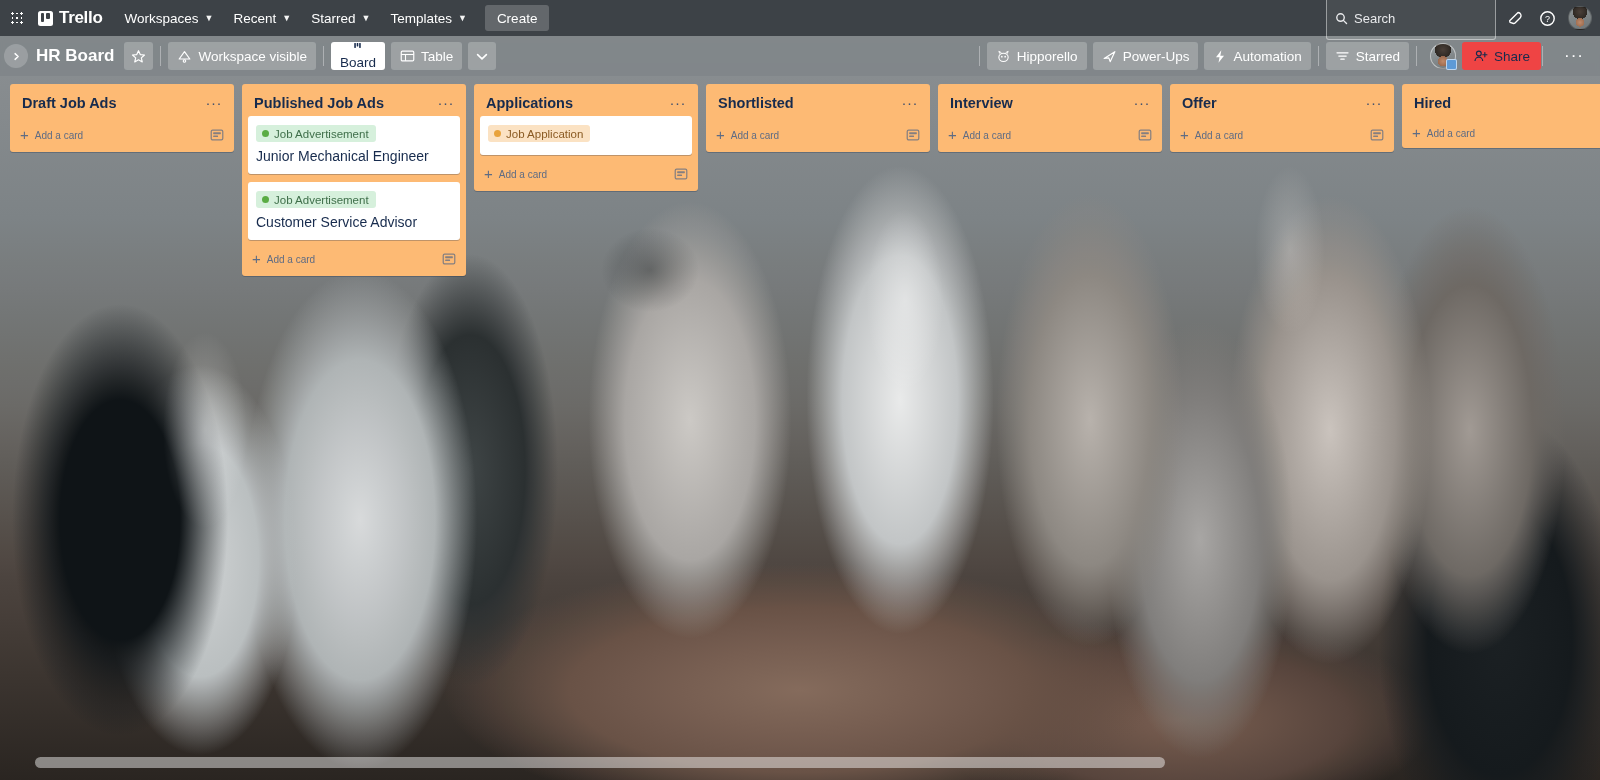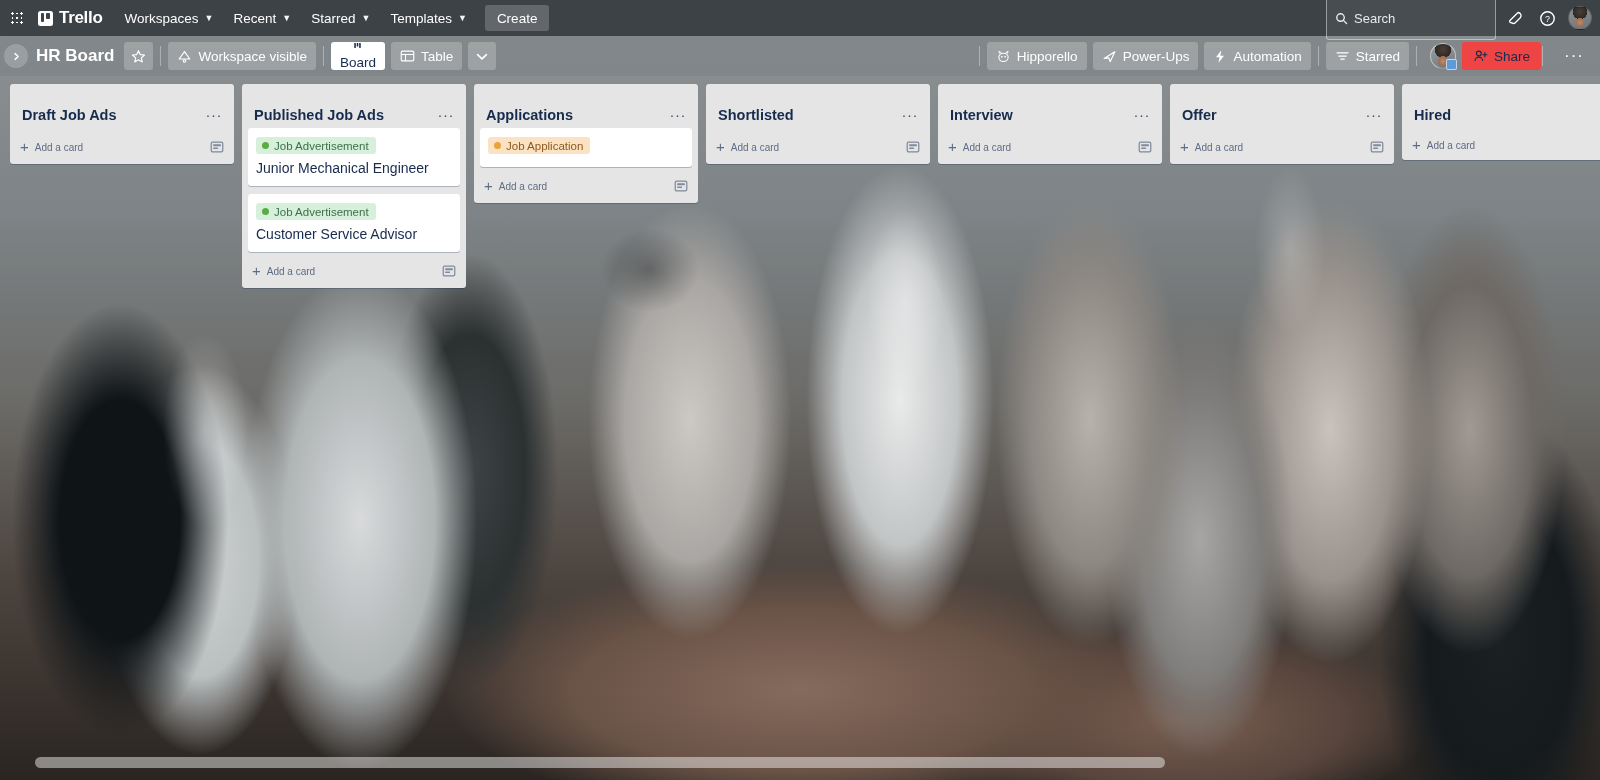--- a/index.html
+++ b/index.html
@@ -158,22 +158,22 @@
   }
 
   
   #canvas {
     position: absolute; top: 76px; left: 0; right: 0; bottom: 0;
     z-index: 20; padding: 8px 0 0 10px;
     display: flex; align-items: flex-start; gap: 8px;
     overflow: hidden;
   }
   .list {
-    width: 224px; flex: none; background: #e5e5e5; border-radius: 3px;
-    padding: 18px 0 0 0; max-height: 100%;
+    width: 224px; flex: none; background: #fdba74; border-radius: 3px;
+    padding: 6px 0 0 0; max-height: 100%;
     box-shadow: 0 1px 0 rgba(9,30,66,.25);
   }
   .list-header {
     display: flex; align-items: center; padding: 4px 8px 4px 12px; cursor: pointer;
   }
   .list-title {
     flex: 1; font-size: 14.5px; font-weight: bold; color: #172b4d; line-height: 18px;
   }
   .list-menu {
     color: #42526e; font-size: 15px; padding: 0 4px; border-radius: 3px;

